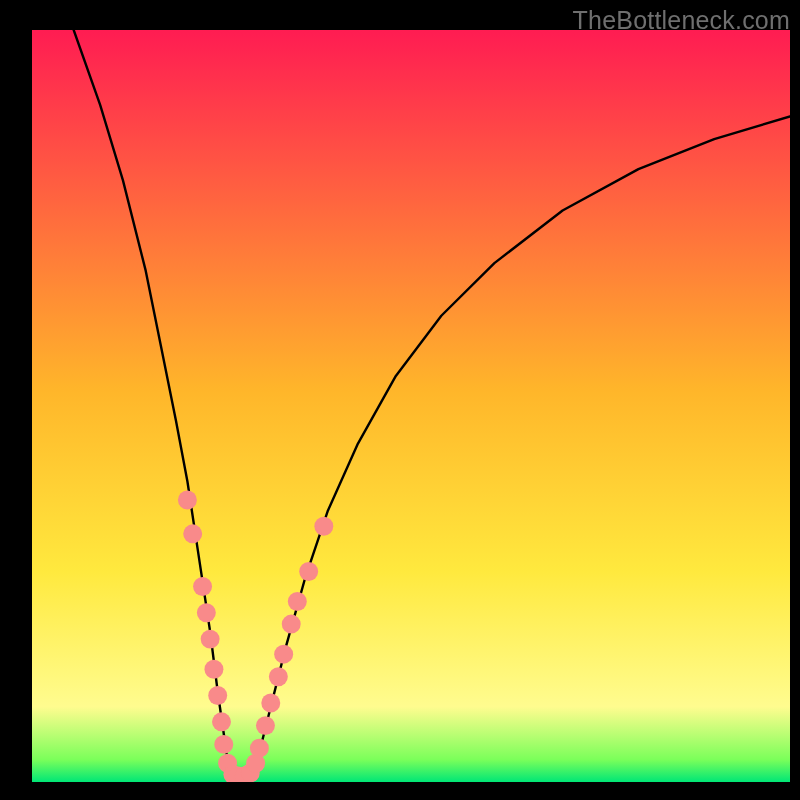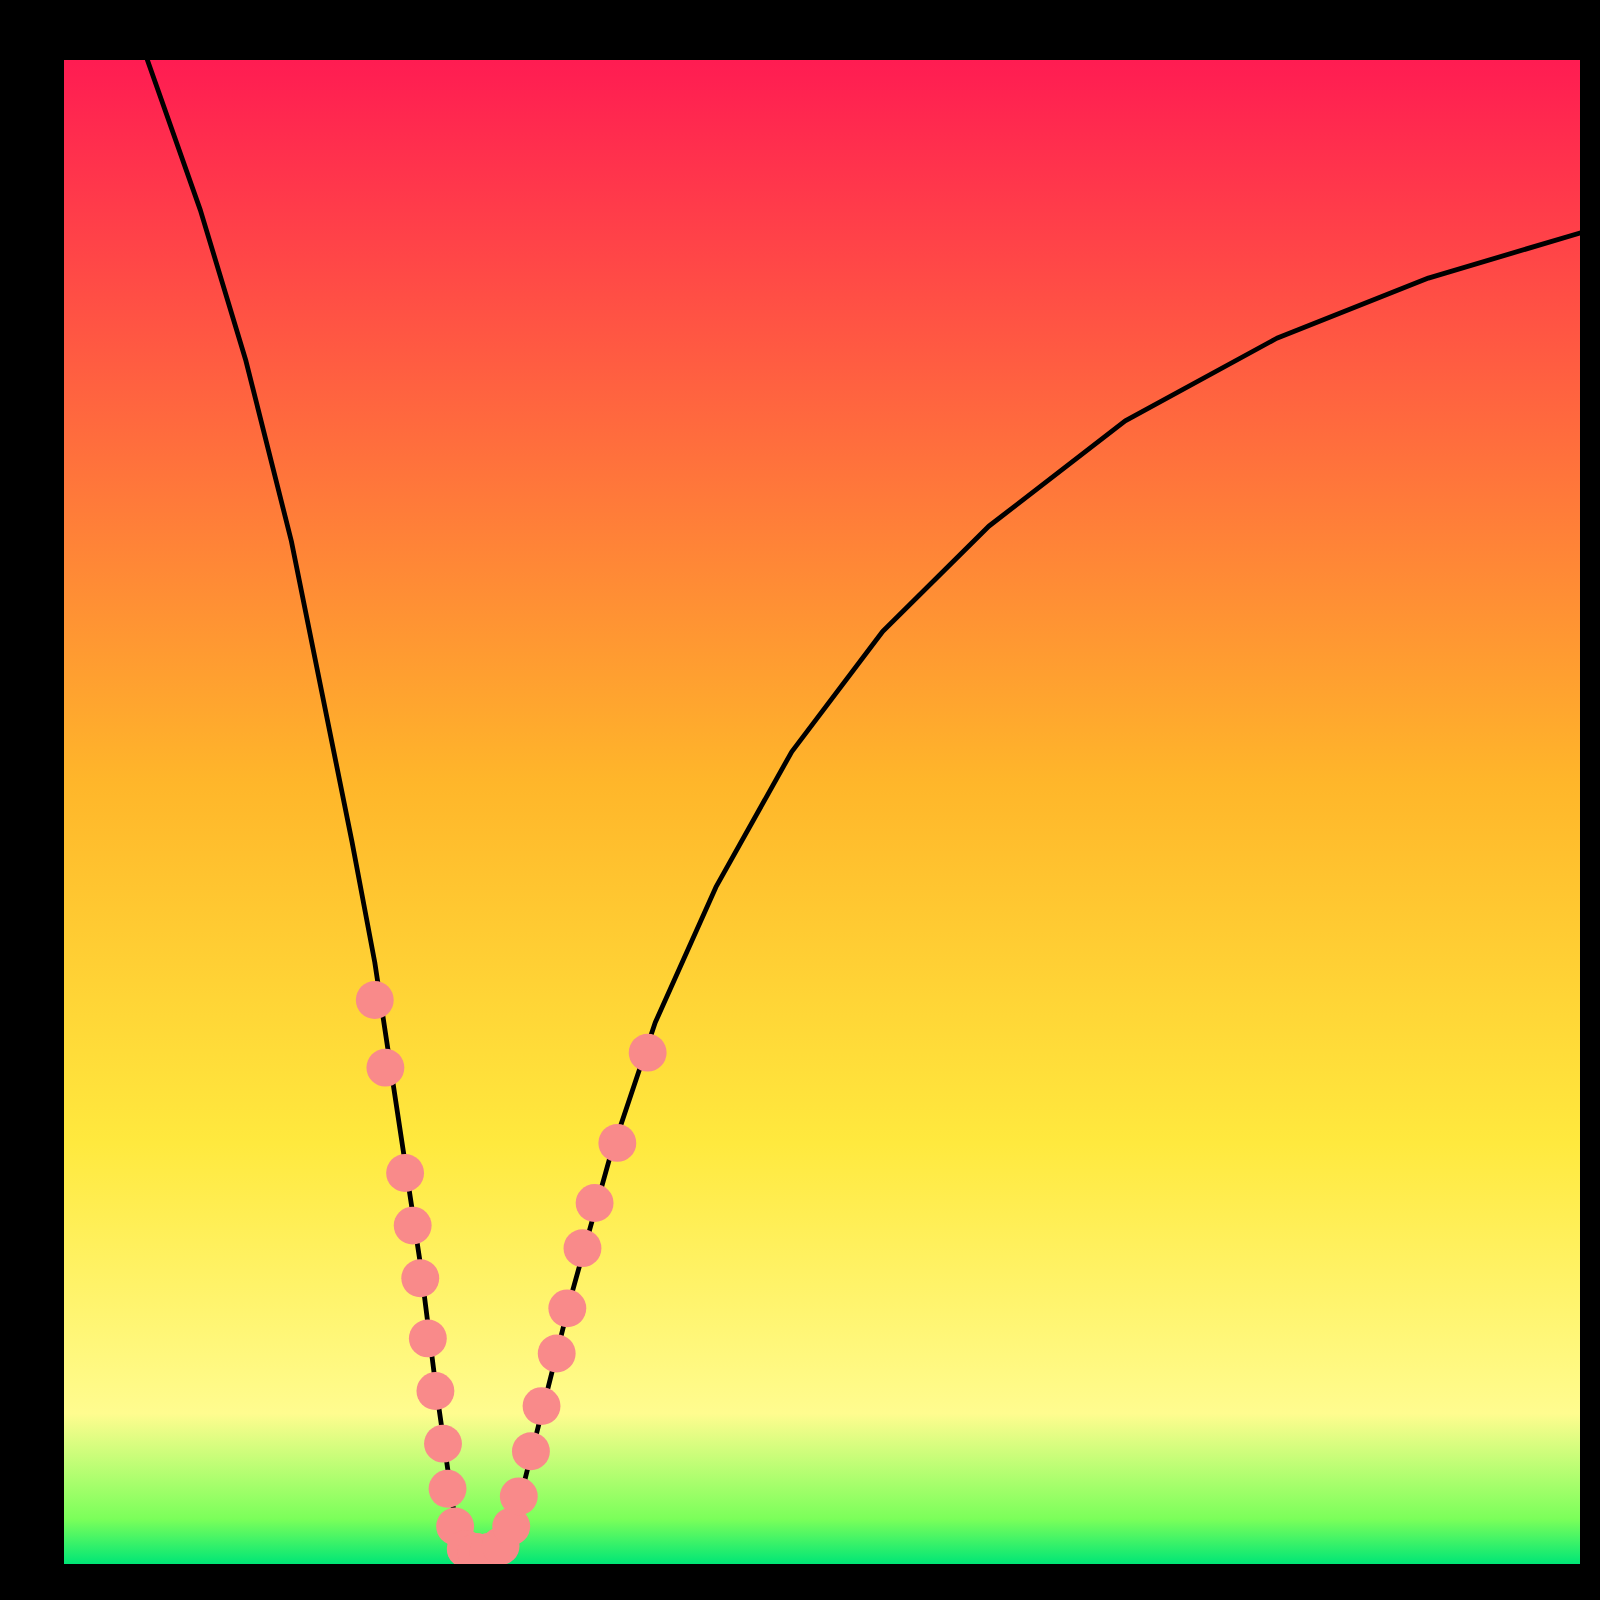--- a/index.html
+++ b/index.html
@@ -30,20 +30,21 @@
   svg {
     position: absolute;
     top: 0;
     left: 0;
   }
 </style>
 </head>
 <body>
 
 <div class="container">
+  <div class="watermark">TheBottleneck.com</div>
   <svg id="chart-svg" width="800" height="800" viewBox="0 0 800 800">
     <defs>
       <linearGradient id="bg-grad" x1="0" y1="0" x2="0" y2="1">
           <stop offset="0%" stop-color="#ff1c52"></stop>
           <stop offset="48%" stop-color="#ffb62a"></stop>
           <stop offset="72%" stop-color="#ffe93e"></stop>
           <stop offset="90%" stop-color="#fffc8f"></stop>
           <stop offset="97%" stop-color="#7bff5a"></stop>
           <stop offset="100%" stop-color="#00e676"></stop>
         </linearGradient>

